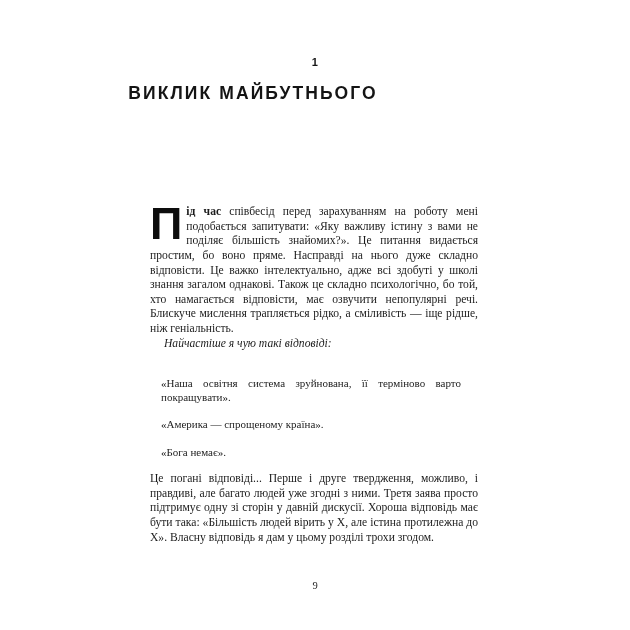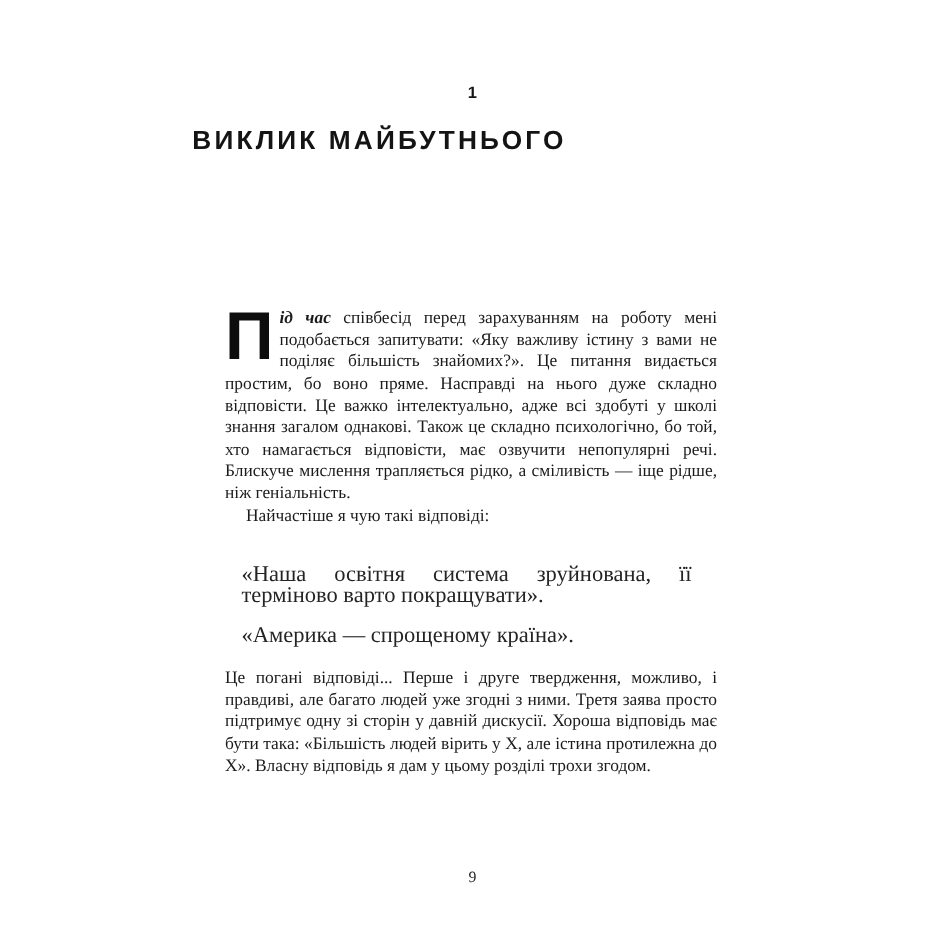--- a/index.html
+++ b/index.html
@@ -68,51 +68,51 @@
     hyphens: manual;
     color: #1b1b1b;
   }
 
   p.body-first {
     text-indent: 0;
   }
 
   p.body {
     text-indent: 14px;
+    font-style: italic;
   }
 
   p.body-cont {
     text-indent: 0;
   }
 
   
   .dropcap {
     float: left;
     font-family: "Liberation Sans", sans-serif;
     font-weight: 700;
     font-size: 45px;
     line-height: 0.76;
     margin: 2px 4px 0 0;
     color: #0d0d0d;
     letter-spacing: 0;
   }
 
   .lead-bold {
     font-weight: 700;
-    font-style: italic;
   }
 
   
   .quote-block {
     margin: 12.5px 0 0 11px;
     width: 300px;
   }
 
   .quote-block p {
-    font-size: 15px;
+    font-size: 11px;
     line-height: 14.6px;
     text-align: justify;
     color: #242424;
   }
 
   .quote-spacer-top {
     height: 12px;
   }
 
   .gap-after-quotes {
@@ -149,20 +149,23 @@
     <div class="quote-spacer-top"></div>
 
     <div class="quote-block">
       <p>«Наша освітня система зруйнована, її терміново варто покращувати».</p>
     </div>
 
     <div class="quote-block">
       <p>«Америка — спрощеному країна».</p>
     </div>
 
+    <div class="quote-block">
+      <p>«Бога немає».</p>
+    </div>
 
     <div class="gap-after-quotes"></div>
 
     <p class="body-cont">Це погані відповіді... Перше і друге твердження, можливо, і правдиві, але багато людей уже згодні з ними. Третя заява просто підтримує одну зі сторін у давній дискусії. Хороша відповідь має бути така: «Більшість людей вірить у Х, але істина протилежна до Х». Власну відповідь я дам у цьому розділі трохи згодом.</p>
 
 
   </div>
 
   <div class="page-number">9</div>
 

